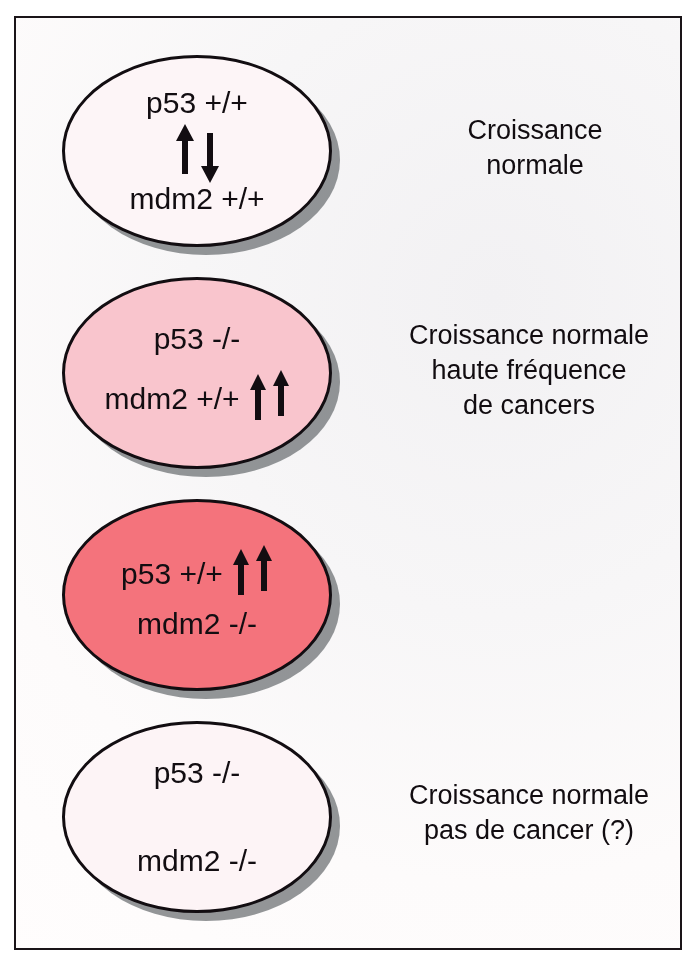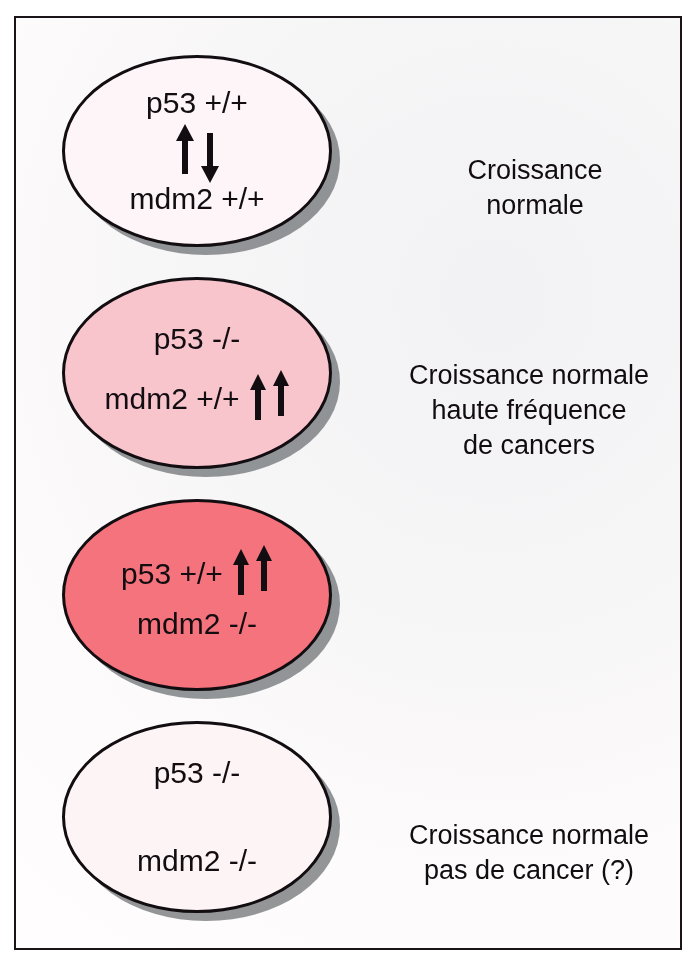--- a/index.html
+++ b/index.html
@@ -74,21 +74,20 @@
   .arrows svg { display: block; }
 
   
   .caption {
     position: absolute;
     color: #110c10;
     font-size: 27px;
     line-height: 1.30;
     text-align: center;
     white-space: pre-line;
-    margin-top: 40px;
   }
 
   
   #ellipse-1 { left:  46px; top:  37px; width: 270px; height: 192px; background: #fdf5f7; }
   #ellipse-2 { left:  46px; top: 259px; width: 270px; height: 192px; background: #f9c5cd; }
   #ellipse-3 { left:  46px; top: 481px; width: 270px; height: 192px; background: #f4737c; }
   #ellipse-4 { left:  46px; top: 703px; width: 270px; height: 192px; background: #fdf4f6; }
 
   #caption-1 { left: 378px; top:  95px; width: 282px; }
   #caption-2 { left: 360px; top: 300px; width: 306px; }

